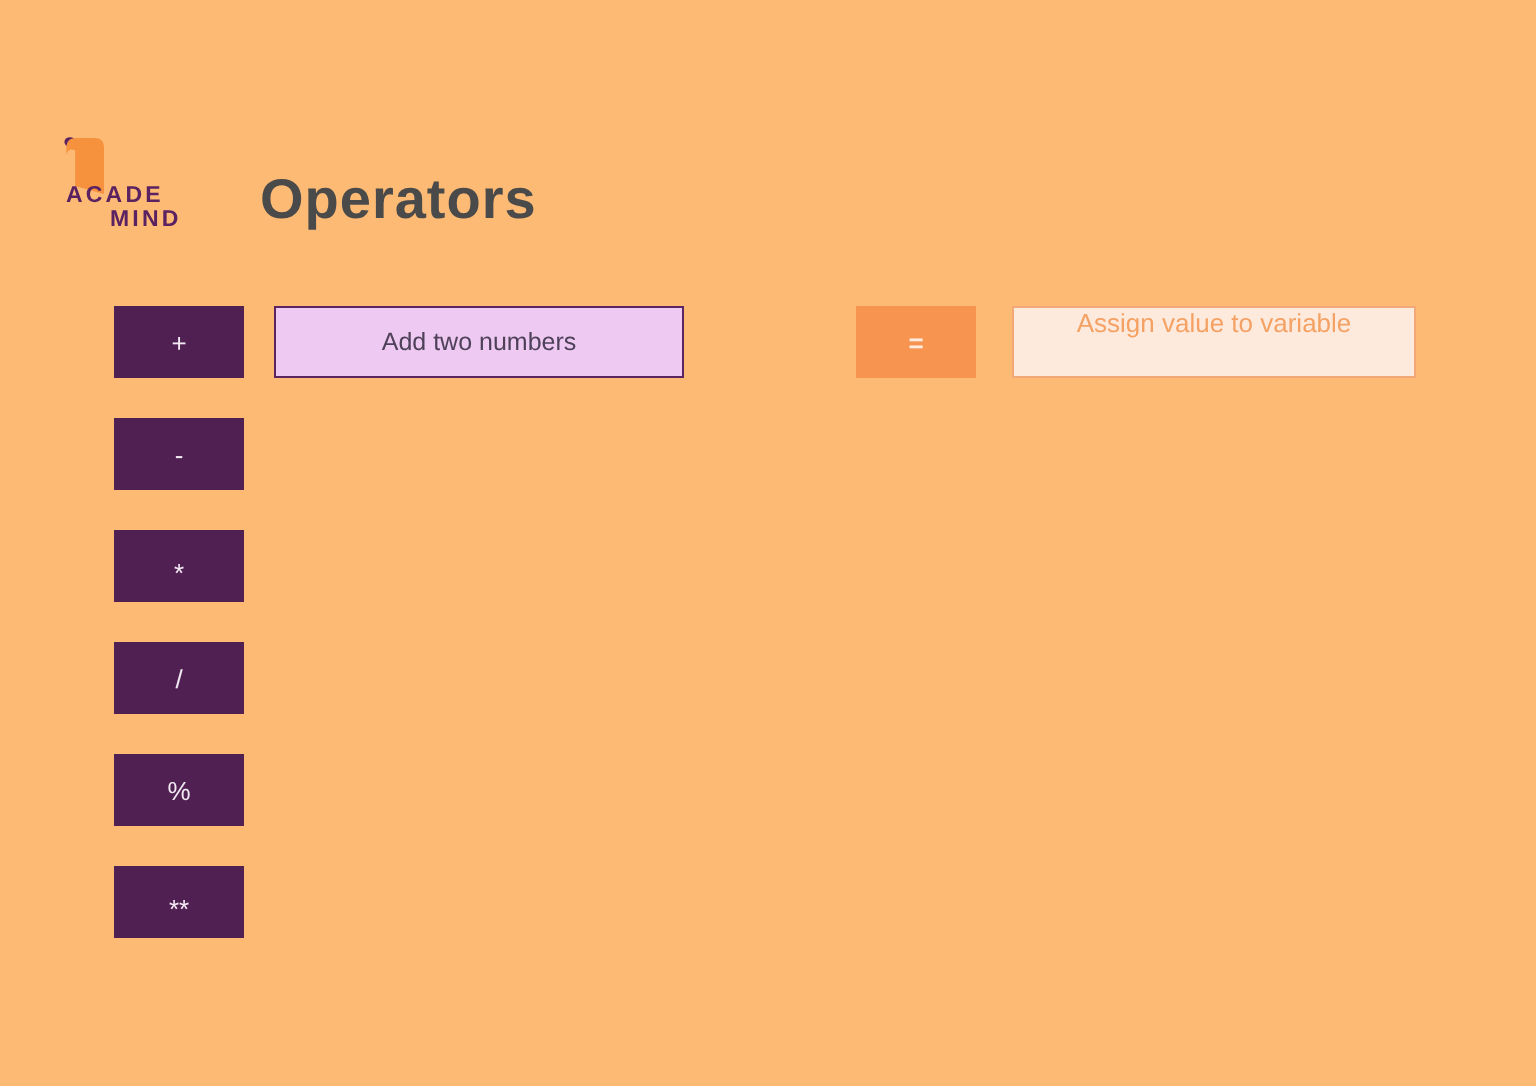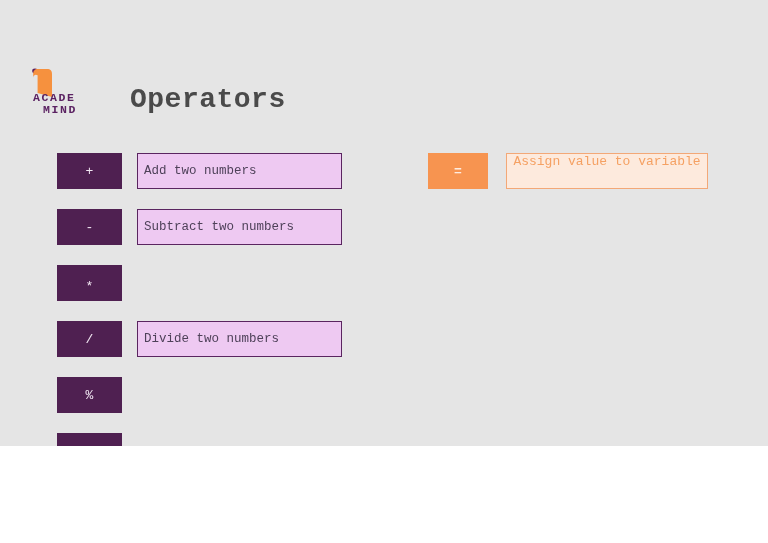--- a/index.html
+++ b/index.html
@@ -4,24 +4,23 @@
 <style>
   html, body {
     margin: 0;
     padding: 0;
     background: #ffffff;
     font-family: "Liberation Sans", "DejaVu Sans", sans-serif;
   }
   .canvas {
     position: relative;
     width: 768px;
-    height: 446px;
-    background: #e5e5e5;
+    height: 543px;
+    background: #fdba74;
     overflow: hidden;
-    font-family: Liberation Mono, monospace;
   }
 
   
   .logo {
     position: absolute;
     left: 31px;
     top: 66px;
     width: 80px;
     height: 56px;
   }
@@ -37,21 +36,21 @@
     left: 2px;
     top: 26px;
     color: var(--logo-purple);
     font-weight: bold;
     font-size: 11.5px;
     letter-spacing: 1.6px;
     line-height: 12px;
     white-space: nowrap;
   }
   .logo-line2 {
-    margin-left: 10px;
+    margin-left: 22px;
   }
   .page-title {
     position: absolute;
     left: 130px;
     top: 84px;
     font-size: 28px;
     font-weight: bold;
     color: var(--title-text);
     letter-spacing: 0.5px;
   }
@@ -86,21 +85,21 @@
     transform: translateY(3px);
   }
   .op-desc {
     width: 205px;
     min-height: 36px;
     box-sizing: border-box;
     background: var(--light-purple);
     border: 1.5px solid var(--purple-border);
     display: flex;
     align-items: center;
-    justify-content: flex-start;
+    justify-content: center;
     text-align: center;
     color: var(--desc-text);
     font-size: 12.5px;
     line-height: 15px;
     white-space: pre-line;
     padding: 6px 6px;
   }
 
   
   .assignment-row {
@@ -164,37 +163,31 @@
     </div>
     <div class="op-desc">
       <span>Add two numbers</span>
     </div>
   </div>
 
   <div class="op-row">
     <div class="op-symbol">
       <span>-</span>
     </div>
-    <div class="op-desc">
-      <span>Subtract two numbers</span>
-    </div>
   </div>
 
   <div class="op-row">
     <div class="op-symbol">
       <span class="star-adjust">*</span>
     </div>
   </div>
 
   <div class="op-row">
     <div class="op-symbol">
       <span>/</span>
-    </div>
-    <div class="op-desc">
-      <span>Divide two numbers</span>
     </div>
   </div>
 
   <div class="op-row">
     <div class="op-symbol">
       <span>%</span>
     </div>
   </div>
 
   <div class="op-row">

